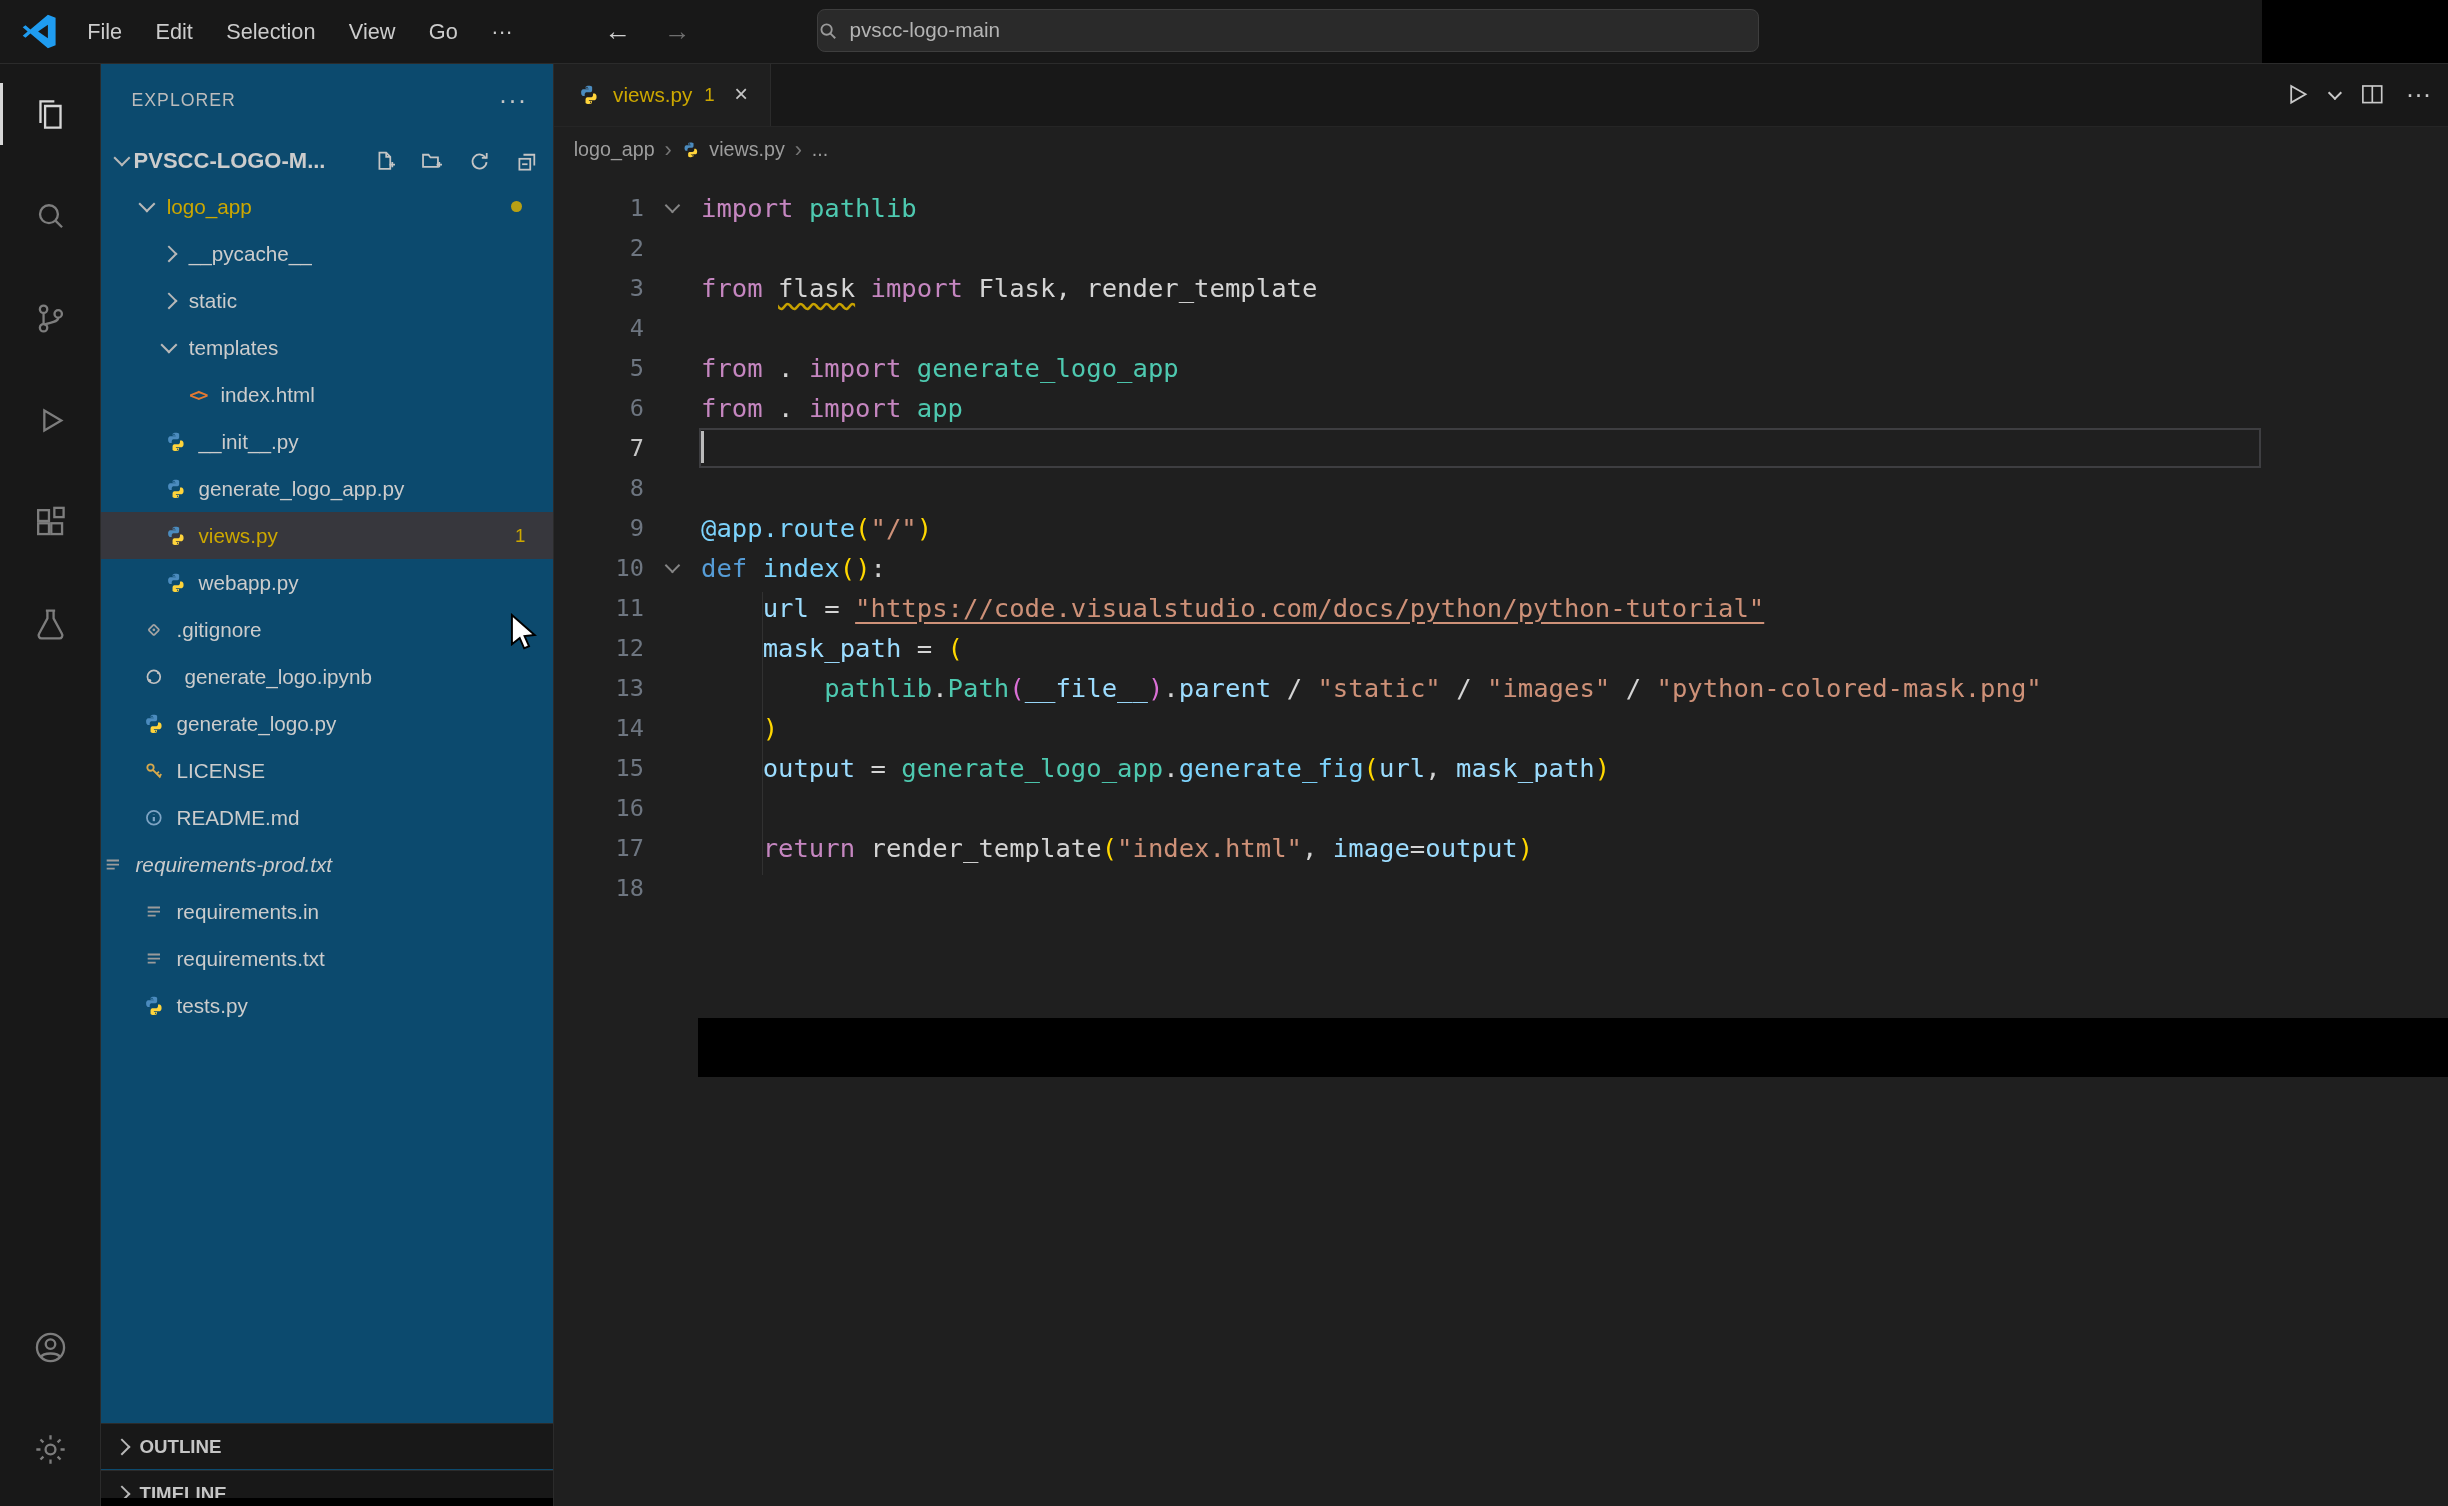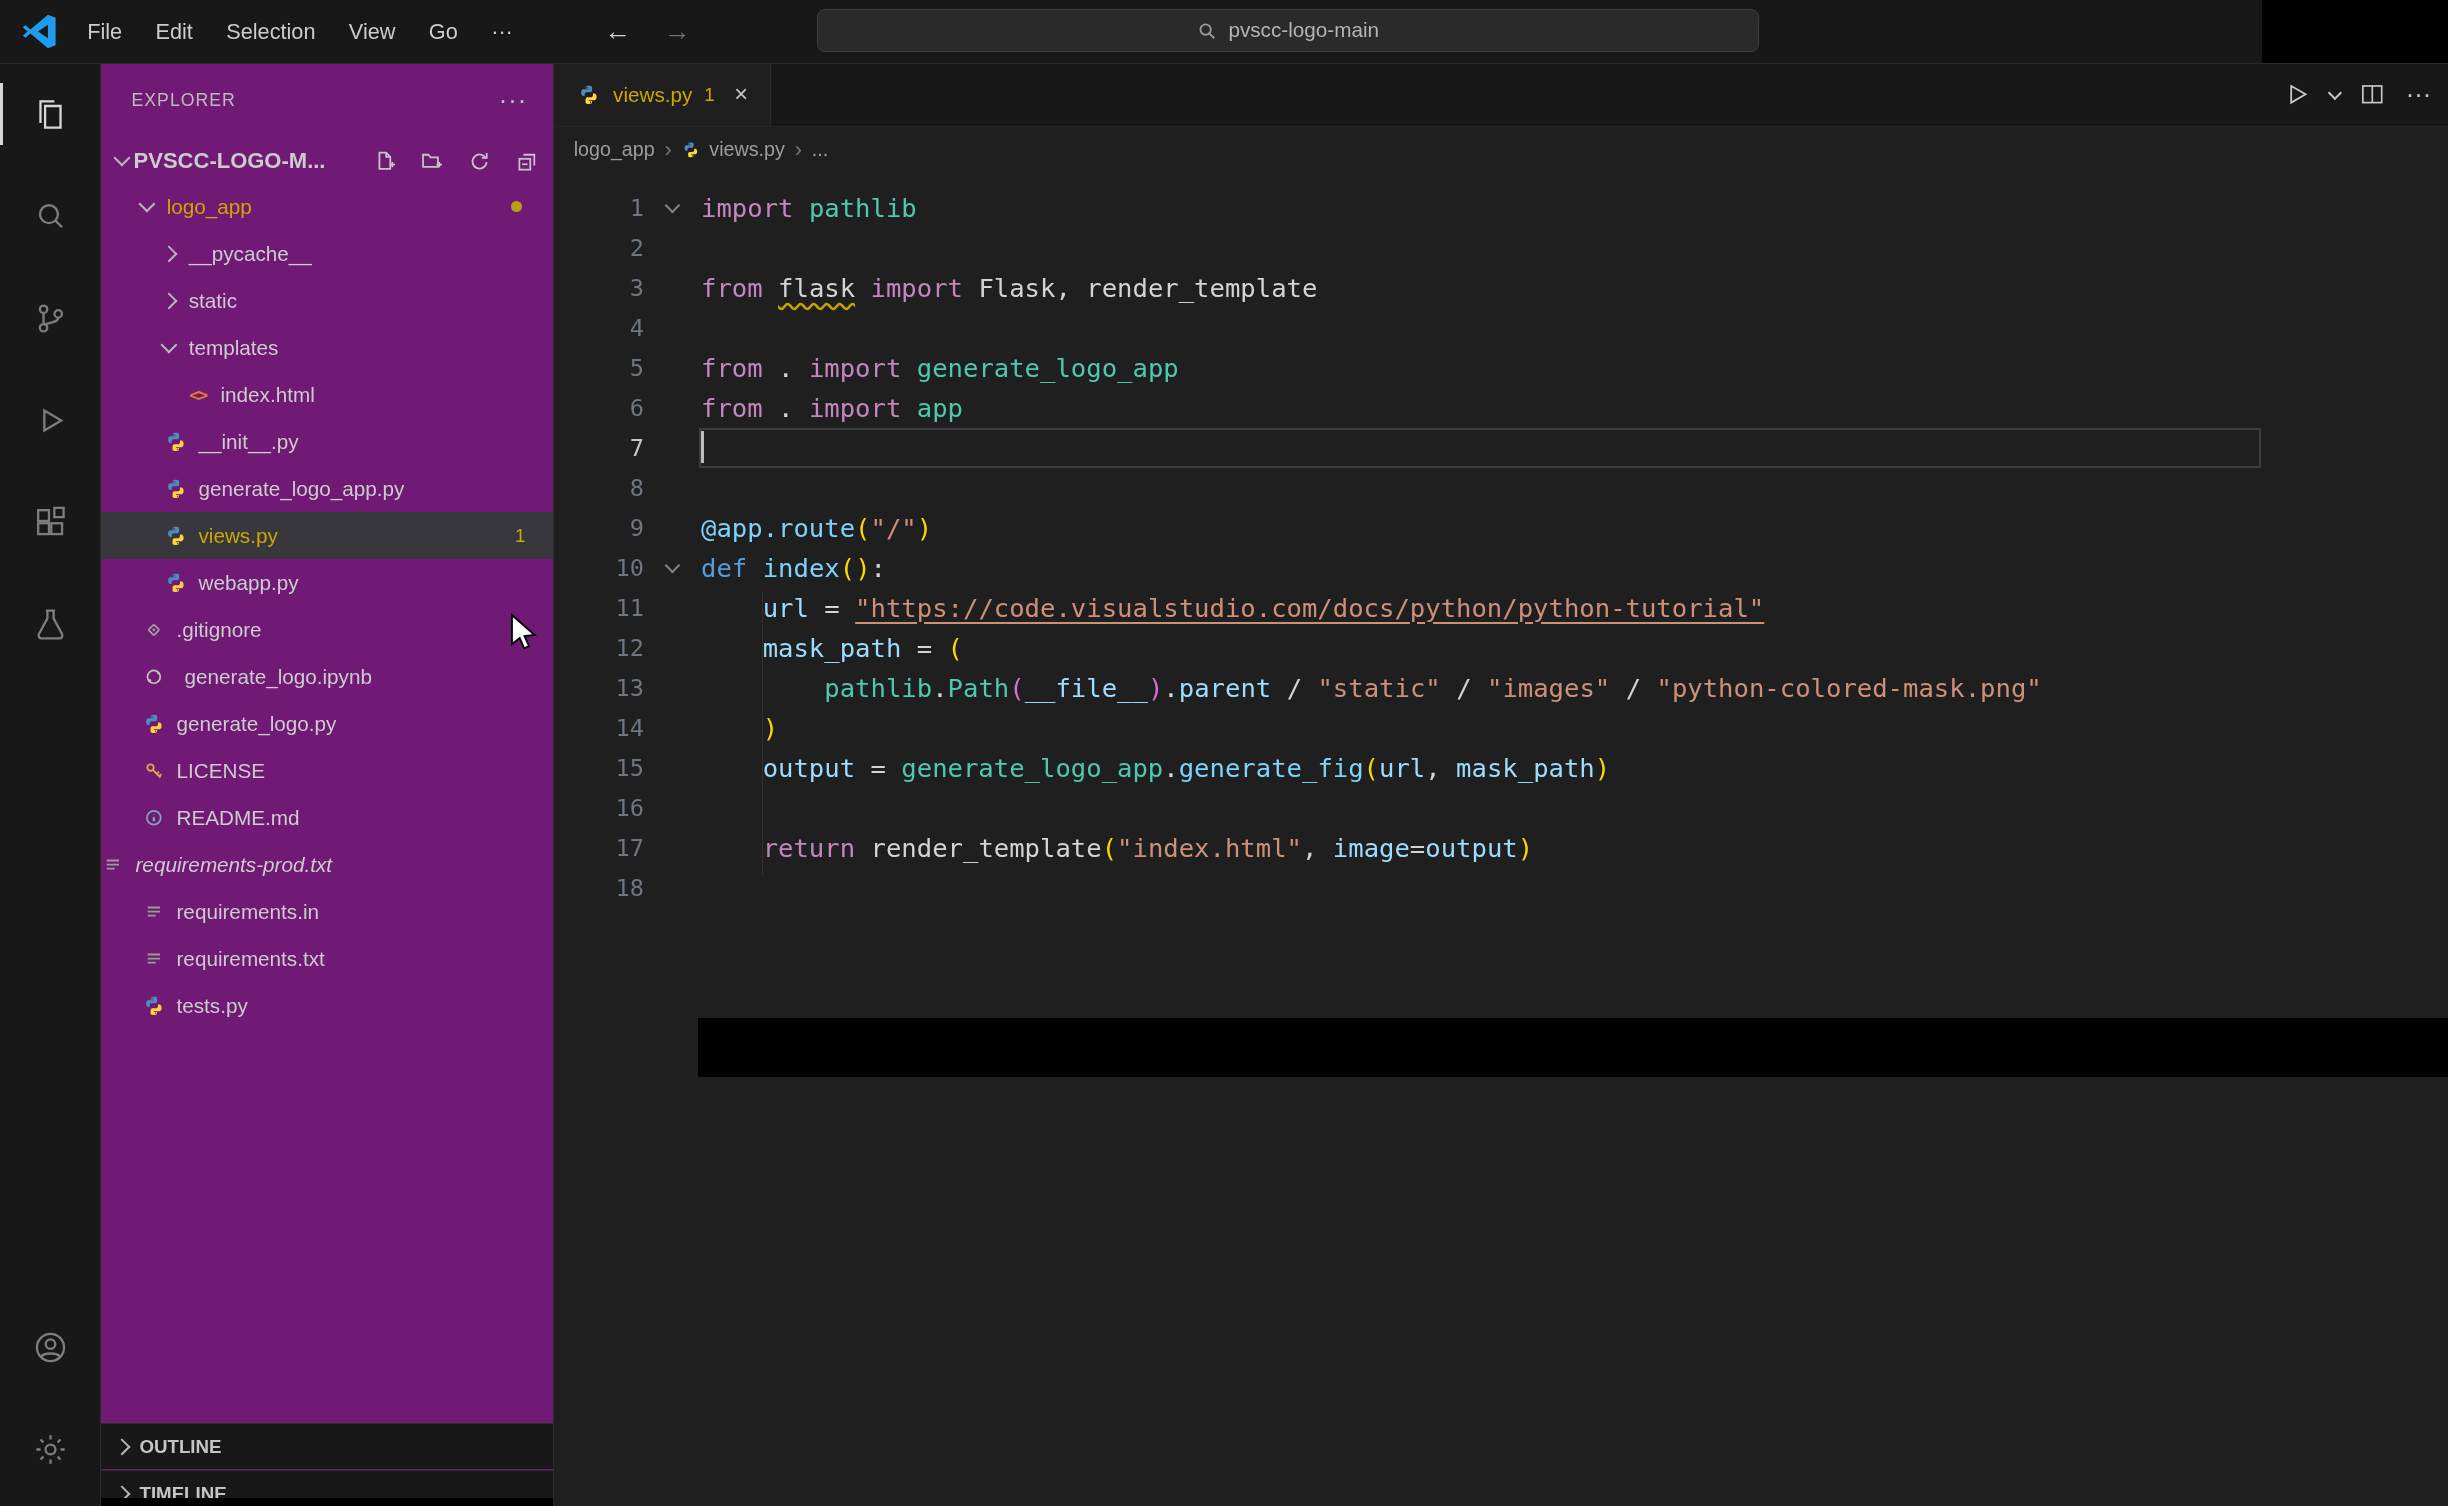--- a/index.html
+++ b/index.html
@@ -9,35 +9,35 @@
   
   .titlebar{position:absolute;top:0;left:0;right:0;height:63px;background:#181818;
     border-bottom:1px solid #2b2b2b;display:flex;align-items:center;z-index:10;}
   .logo{width:39px;height:39px;margin:0 11.8px 0 19.7px;display:flex;align-items:center;justify-content:center;}
   .menubar{display:flex;}
   .menu-item{padding:0 16.7px;font-size:21.7px;color:#cccccc;line-height:63px;cursor:default;}
   .nav-arrows{display:flex;gap:33px;margin-left:75px;font-size:26.6px;align-items:center;}
   .arrow-back{color:#cfcfcf;}
   .arrow-fwd{color:#6e6e6e;}
   .command-center{position:absolute;left:817px;top:8.9px;width:942px;height:43px;background:#2a2a2a;
-    border:1px solid #3e3e3e;border-radius:7.9px;display:flex;align-items:center;justify-content:center;
+    border:1px solid #3e3e3e;border-radius:7.9px;display:flex;align-items:center;
     gap:11.8px;color:#b4b4b4;font-size:20.7px;box-sizing:border-box;}
   .titlebar-cut{position:absolute;right:0;top:0;width:187px;height:63px;background:#000;}
 
   
   .activitybar{position:absolute;left:0;top:63px;bottom:0;width:100px;background:#181818;
     border-right:1px solid #2b2b2b;display:flex;flex-direction:column;align-items:center;z-index:5;}
   .ab-item{width:100px;height:102px;display:flex;align-items:center;justify-content:center;color:#7d7d7d;position:relative;cursor:pointer;}
   .ab-item.active{color:#d7d7d7;}
   .ab-item.active::before{content:'';position:absolute;left:0;top:19.7px;bottom:19.7px;width:3px;background:#d7d7d7;}
   .ab-item svg{width:37px;height:37px;}
   .ab-bottom{margin-top:auto;display:flex;flex-direction:column;align-items:center;padding-bottom:5.9px;}
 
   
-  .sidebar{position:absolute;left:100px;top:63px;width:453px;bottom:0;background:#701a75;
+  .sidebar{position:absolute;left:100px;top:63px;width:453px;bottom:0;background:#0c4a6e;
     border-right:1px solid #2b2b2b;overflow:hidden;}
   .sb-header{height:75px;display:flex;align-items:center;padding:0 25.6px 0 31.5px;font-size:17.7px;
     letter-spacing:1px;color:#bcbcbc;}
   .sb-more{margin-left:auto;font-size:25.6px;color:#c5c5c5;cursor:pointer;line-height:9.9px;}
   .section-row{height:45px;display:flex;align-items:center;padding-left:15.8px;font-weight:bold;
     font-size:22px;color:#cccccc;cursor:pointer;text-align:center;}
   .section-label{margin-left:5.9px;white-space:nowrap;}
   .section-actions{margin-left:auto;display:flex;gap:25.6px;padding-right:15.8px;color:#c5c5c5;}
   .section-actions svg{width:21.7px;height:21.7px;}
 

